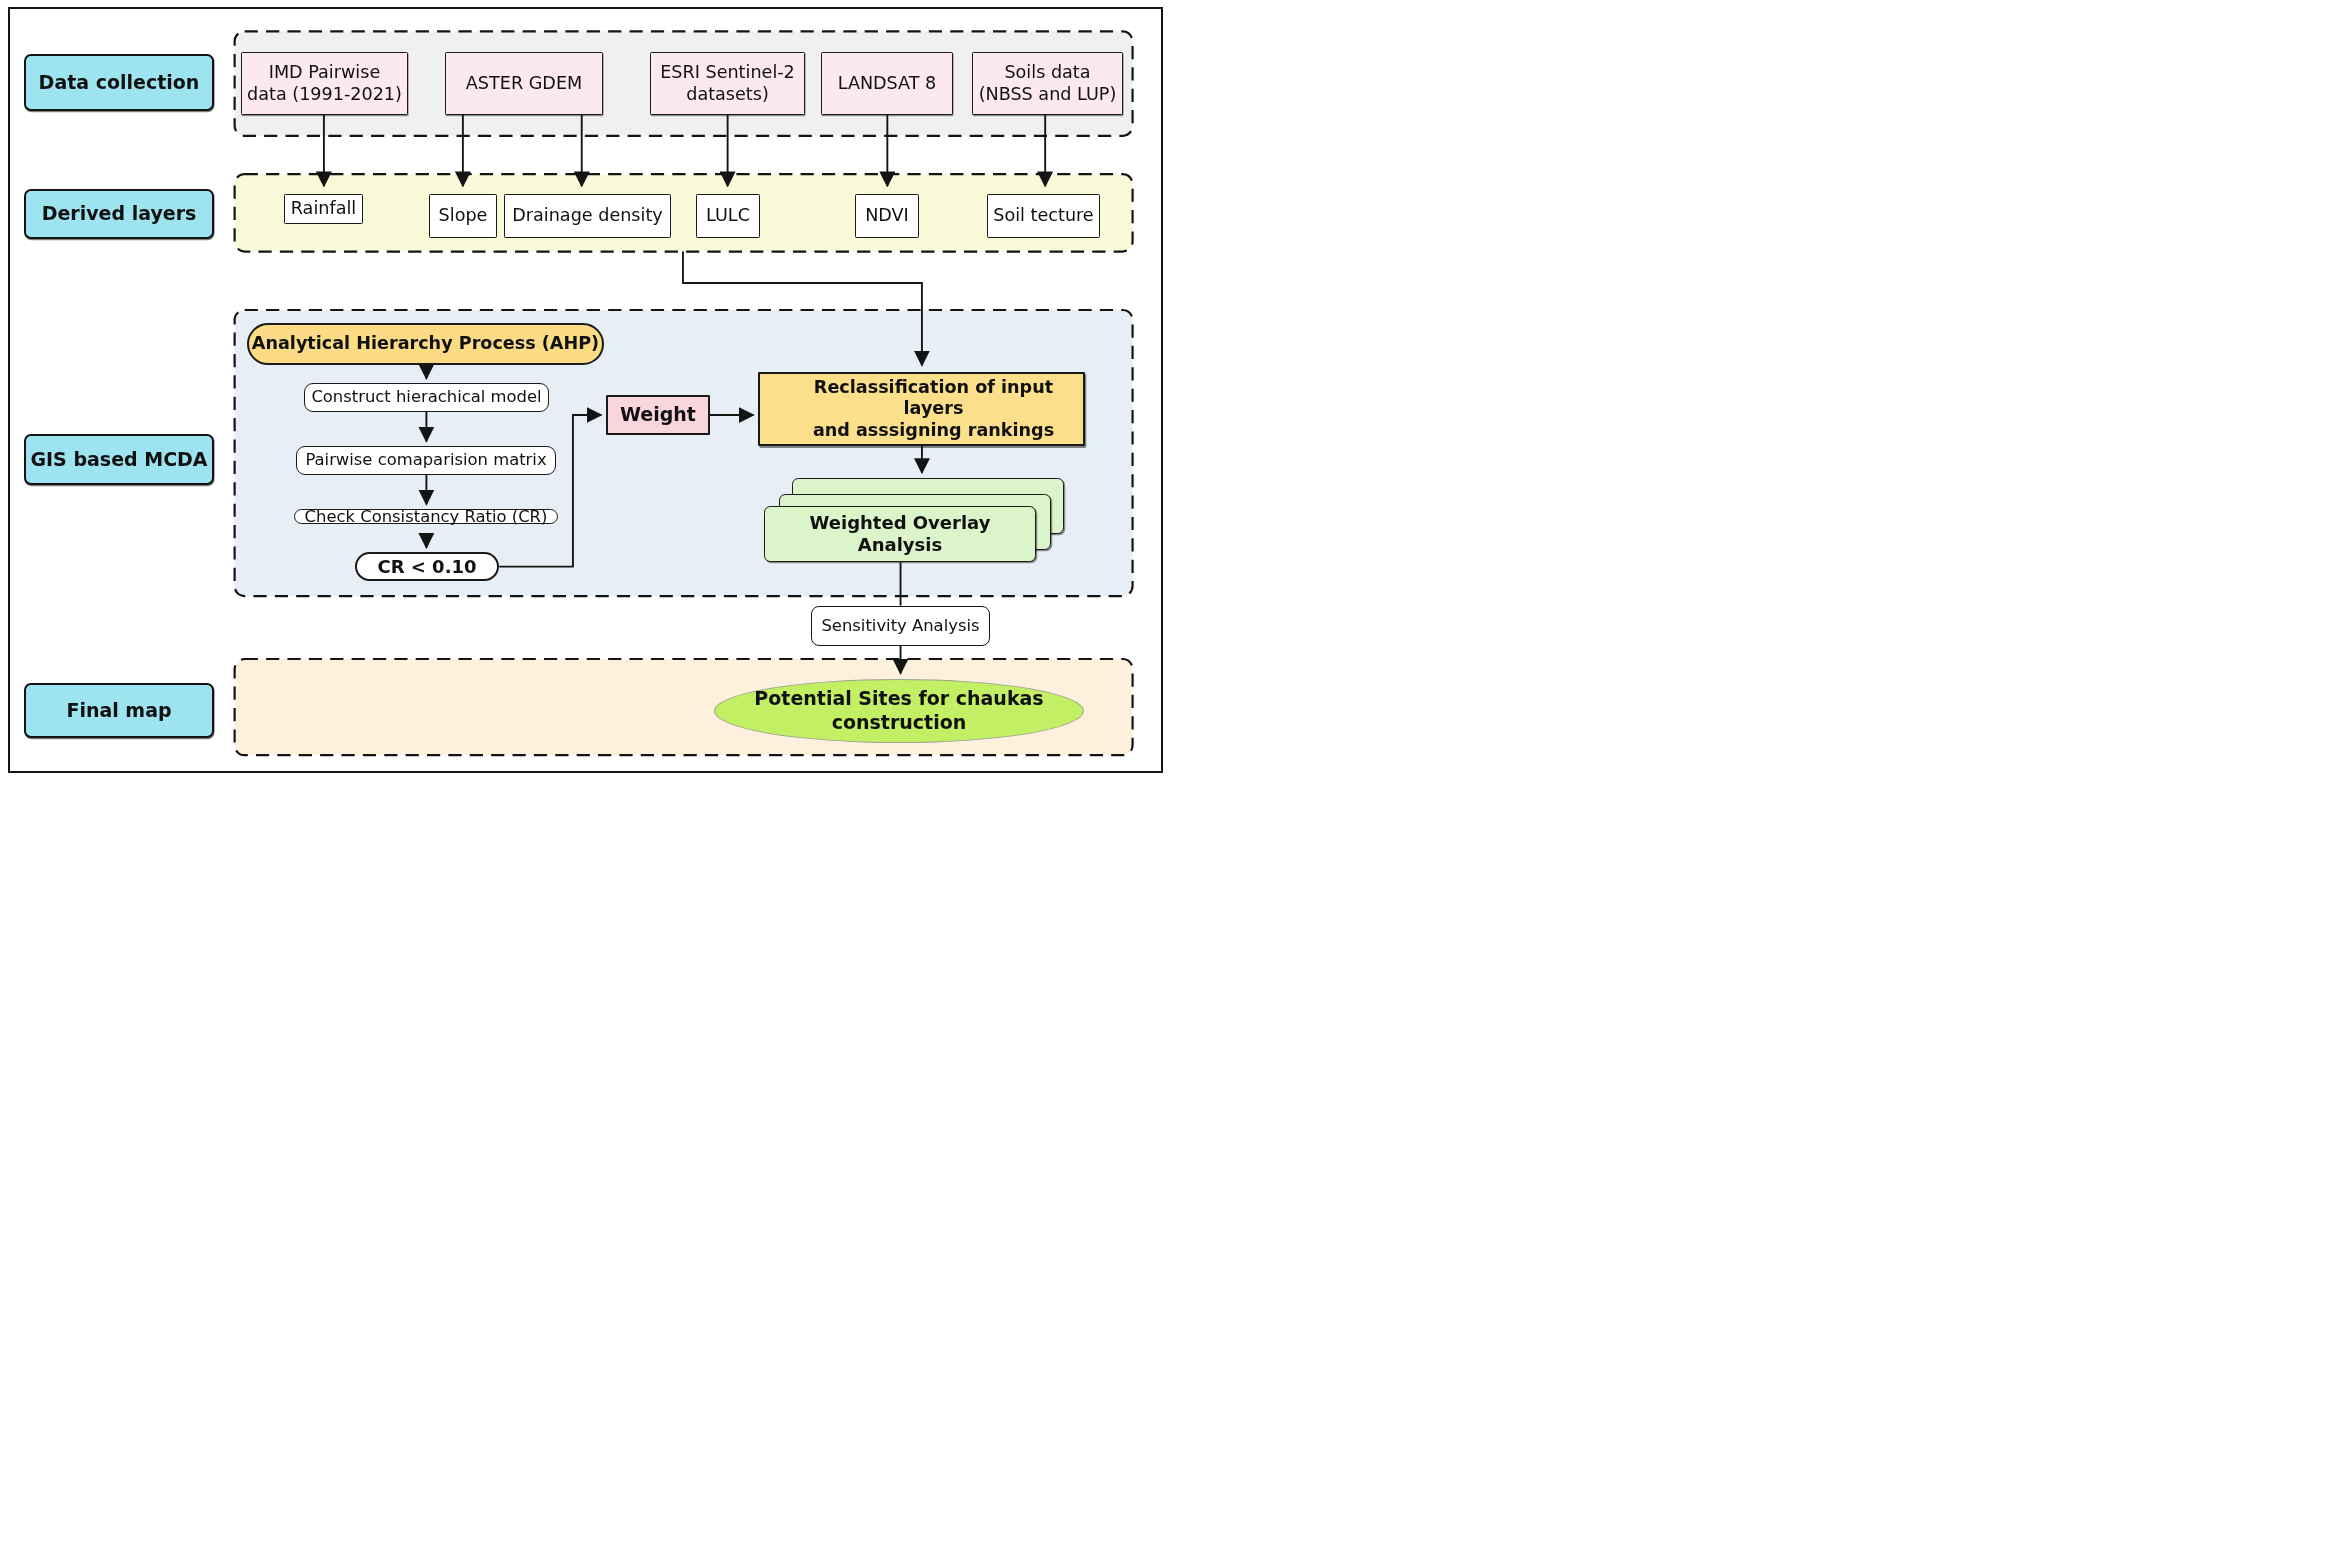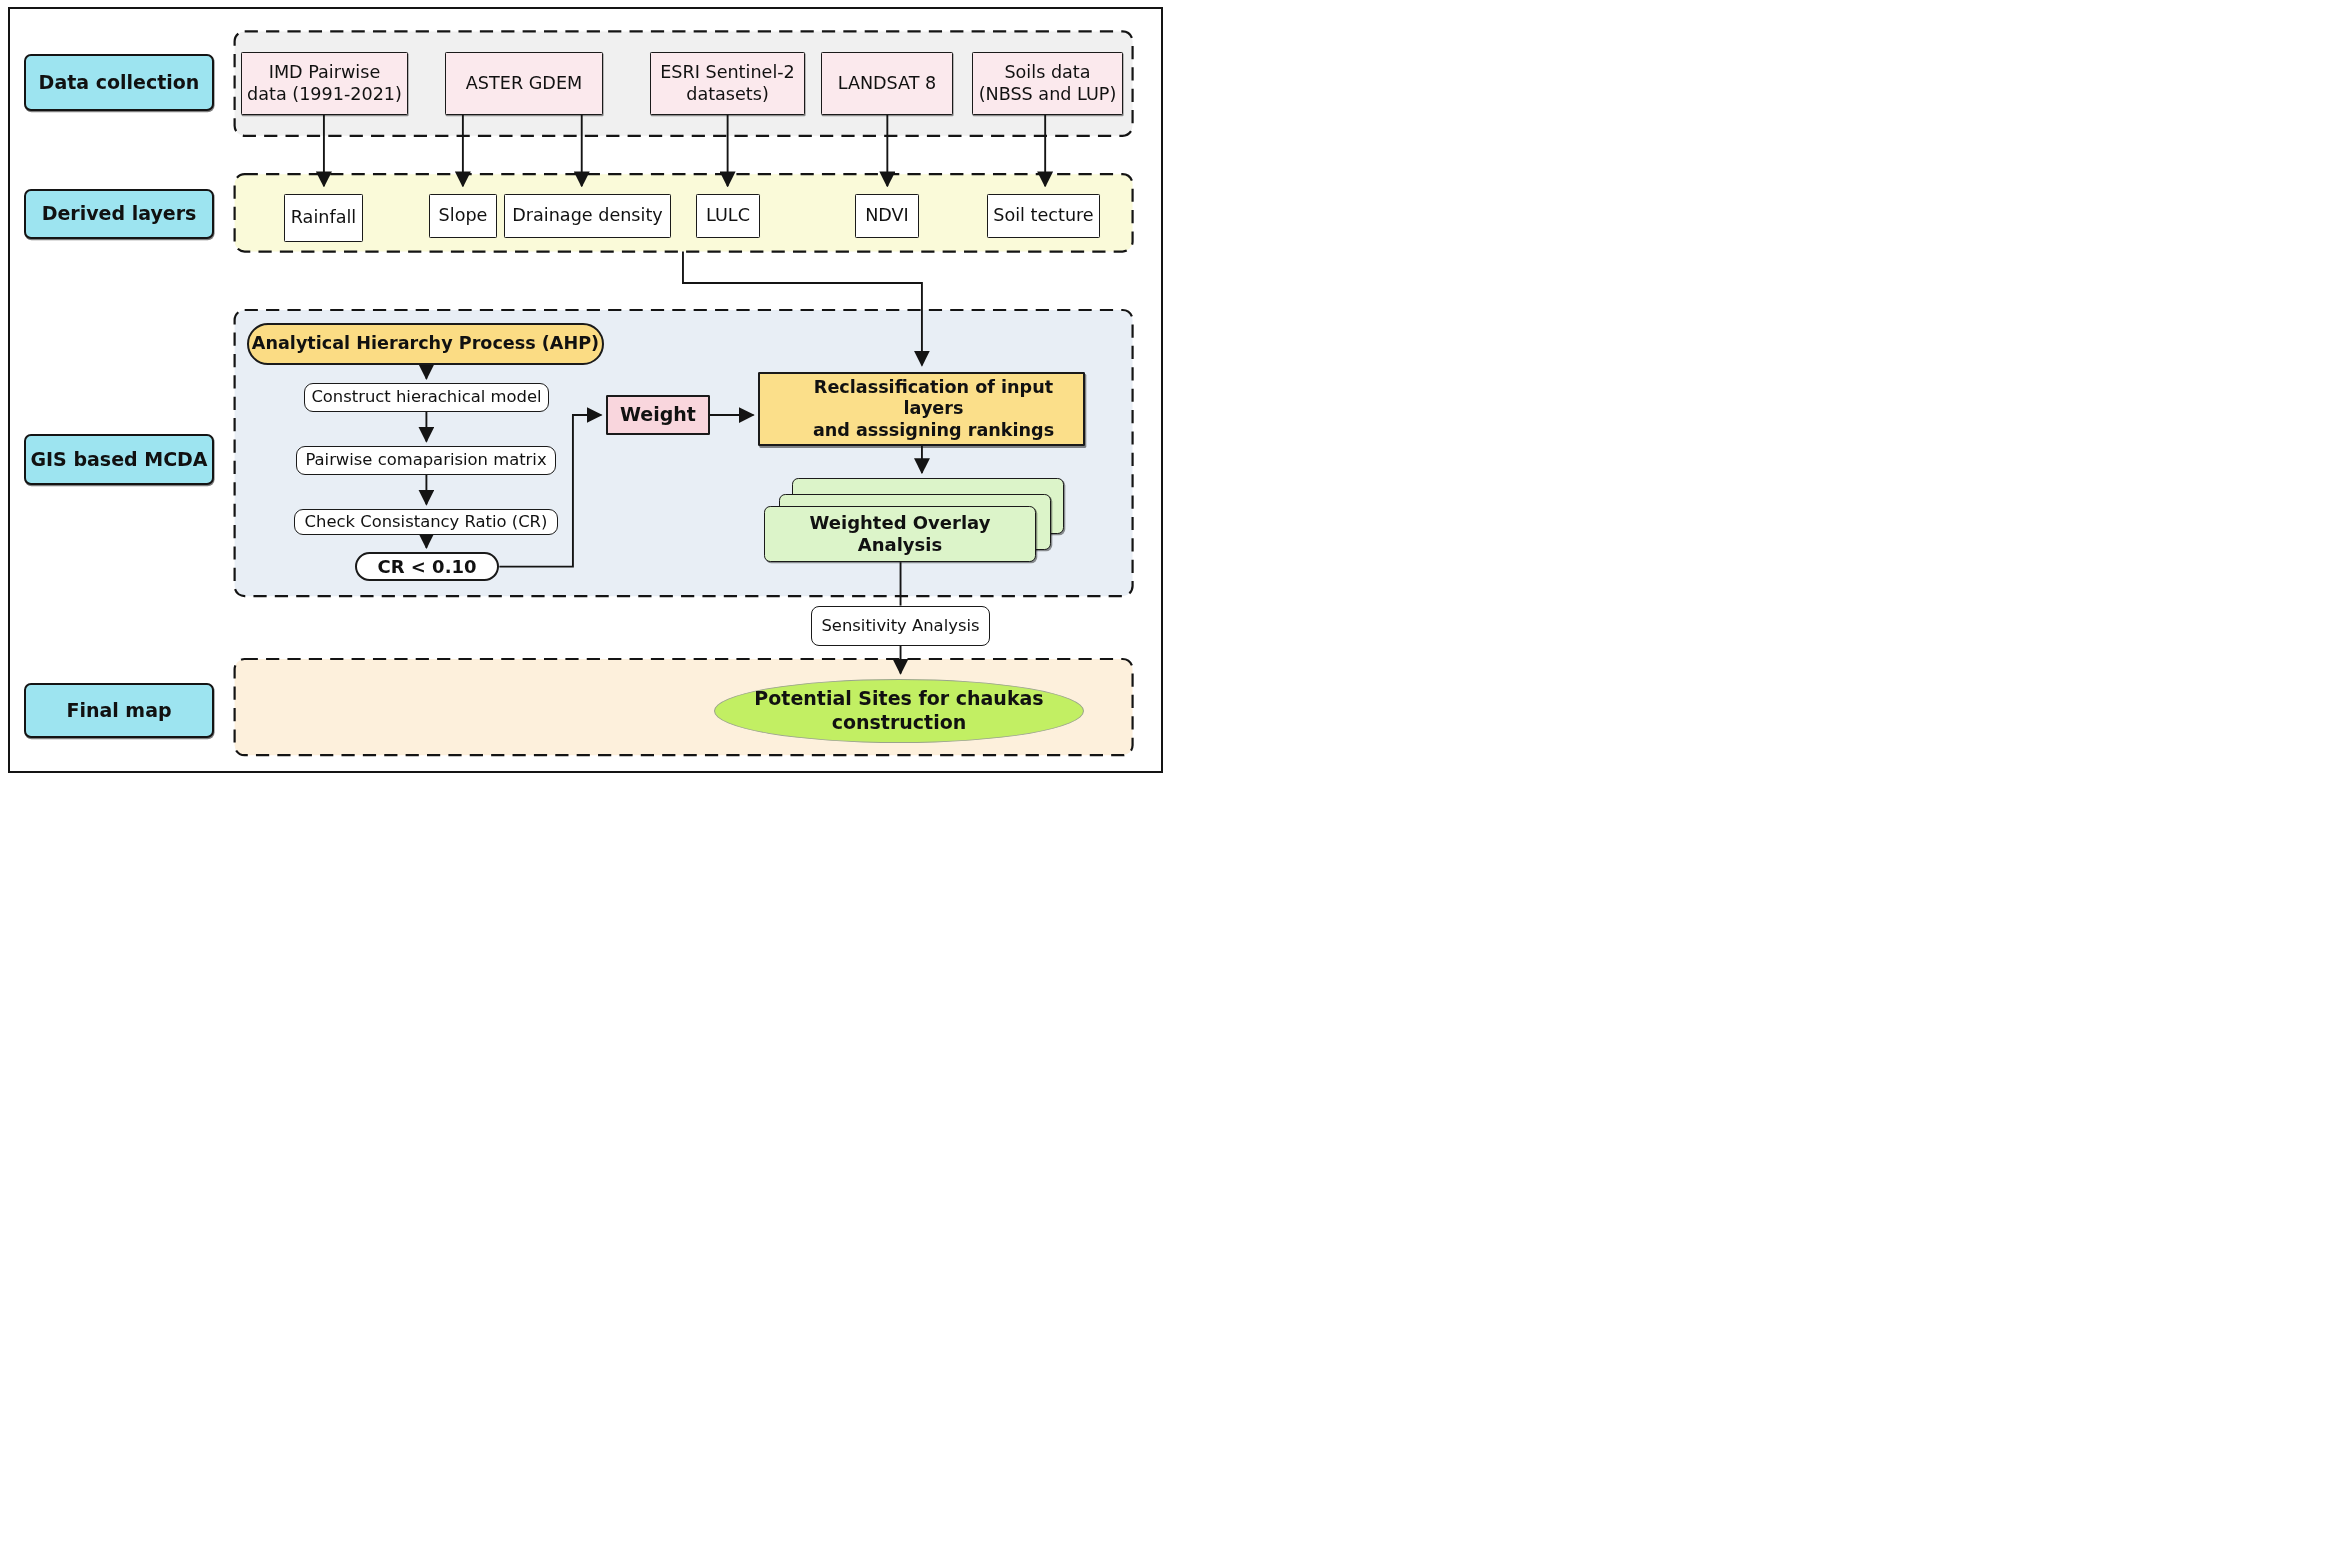--- a/index.html
+++ b/index.html
@@ -146,31 +146,31 @@
   <div class="box databox" style="left:650px;top:52px;width:155px;height:63px;">
     <span><span>ESRI Sentinel-2</span><br>
     <span>datasets)</span></span>
   </div>
   <div class="box databox" style="left:821px;top:52px;width:132px;height:63px;">LANDSAT 8</div>
   <div class="box databox" style="left:972px;top:52px;width:151px;height:63px;">
     <span><span>Soils data</span><br>
     <span>(NBSS and LUP)</span></span>
   </div>
 
-  <div class="box derivedbox" style="left:284px;top:194px;width:79px;height:48px;">Rainfall</div>
+  <div class="box derivedbox" style="left:284px;top:194px;width:79px;height:30px;">Rainfall</div>
   <div class="box derivedbox" style="left:429px;top:194px;width:68px;height:44px;">Slope</div>
   <div class="box derivedbox" style="left:504px;top:194px;width:167px;height:44px;">Drainage density</div>
   <div class="box derivedbox" style="left:696px;top:194px;width:64px;height:44px;">LULC</div>
   <div class="box derivedbox" style="left:855px;top:194px;width:64px;height:44px;">NDVI</div>
   <div class="box derivedbox" style="left:987px;top:194px;width:113px;height:44px;">Soil tecture</div>
 
   <div class="box pill-ahp" style="left:247px;top:323px;width:357px;height:42px;">Analytical Hierarchy Process (AHP)</div>
   <div class="box chainbox" style="left:304px;top:383px;width:245px;height:29px;">Construct hierachical model</div>
   <div class="box chainbox" style="left:296px;top:446px;width:260px;height:29px;">Pairwise comaparision matrix</div>
-  <div class="box chainbox" style="left:294px;top:509px;width:264px;height:26px;">Check Consistancy Ratio (CR)</div>
+  <div class="box chainbox" style="left:294px;top:509px;width:264px;height:15px;">Check Consistancy Ratio (CR)</div>
   <div class="box pill-cr" style="left:355px;top:552px;width:144px;height:29px;">CR &lt; 0.10</div>
   <div class="box weightbox" style="left:606px;top:395px;width:104px;height:40px;">Weight</div>
   <div class="box reclassbox" style="left:758px;top:372px;width:327px;height:74px;padding-left:24px;">
     <span><span>Reclassification of input layers</span><br>
     <span>and asssigning rankings</span></span>
   </div>
 
   <div class="box stackbox" style="left:792px;top:478px;width:272px;height:56px;"></div>
   <div class="box stackbox" style="left:779px;top:494px;width:272px;height:56px;"></div>
   <div class="box stackbox front" style="left:764px;top:506px;width:272px;height:56px;">Weighted Overlay Analysis</div>

